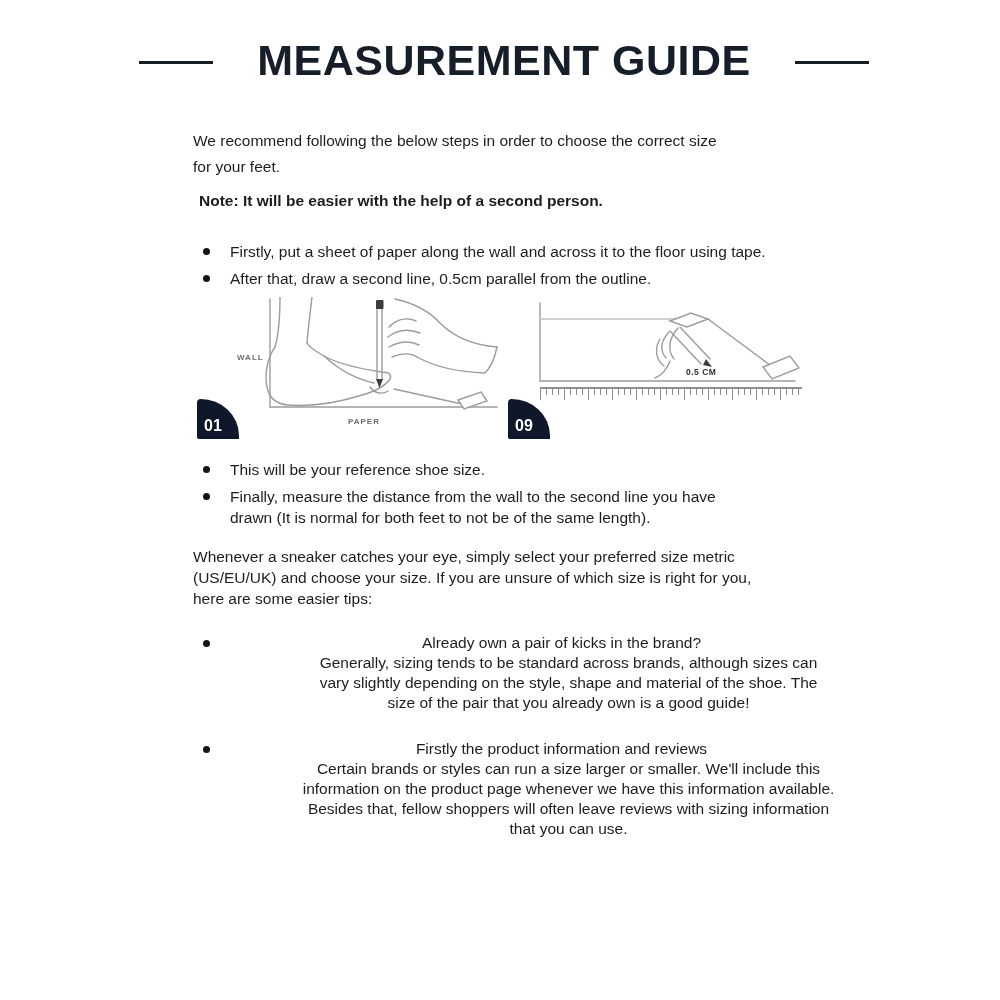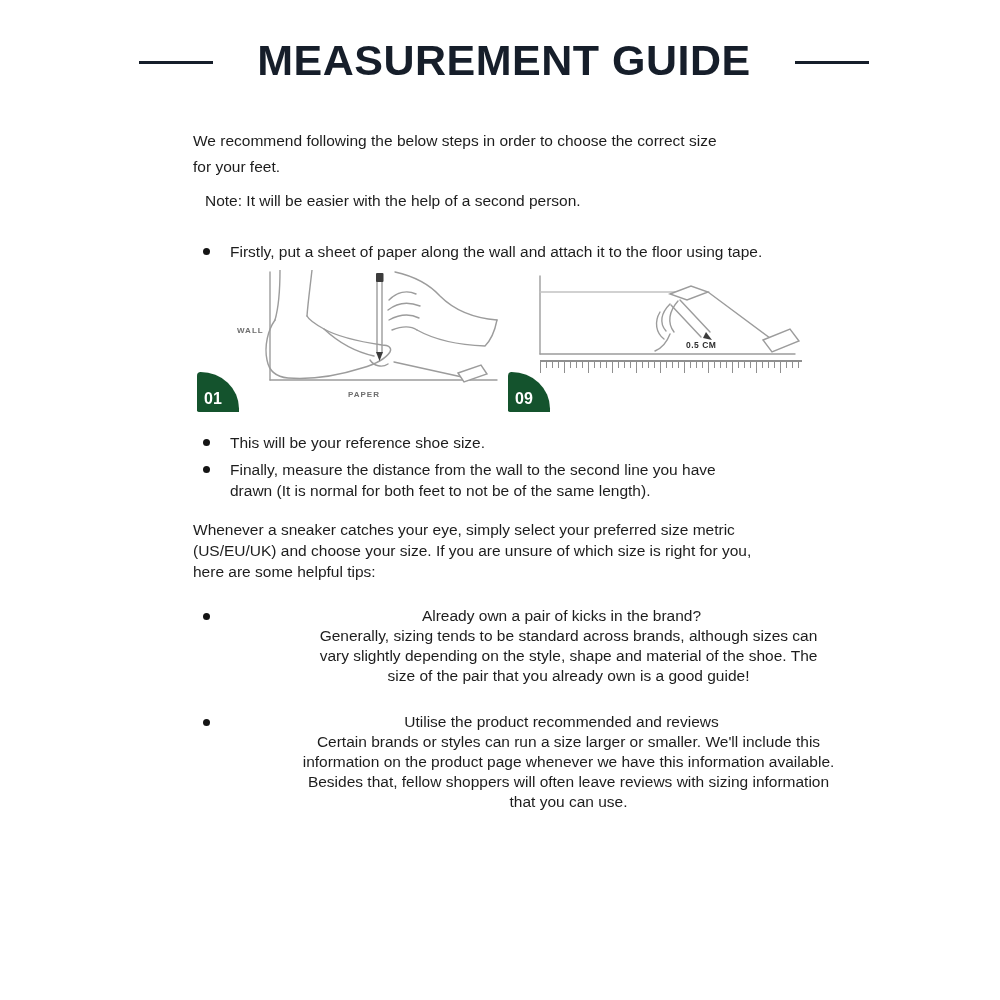--- a/index.html
+++ b/index.html
@@ -13,21 +13,21 @@
   }
   .title {
     font-size:43px; font-weight:900; letter-spacing:0.5px; color:#161e2a;
     white-space:nowrap;
   }
   .rule { width:74px; height:3px; background:#161e2a; margin-top:4px; }
 
   .content { position:absolute; top:128px; left:193px; width:700px; font-size:15.5px; }
 
   .para { margin:0; line-height:26px; white-space:pre-line; }
-  .note { margin:8px 0 0 12px; line-height:26px; white-space:pre-line; }
+  .note { margin:8px 0 0 6px; line-height:26px; white-space:pre-line;font-weight:bold; }
 
   ul.blist { list-style:none; margin:0; padding:0; }
   ul.blist li { position:relative; padding-left:37px; line-height:21px; margin-bottom:6px; }
   ul.blist li .dot {
     position:absolute; left:10px; top:7px; width:7px; height:7px;
     border-radius:50%; background:#141414;
   }
   .txt { white-space:pre-line; }
 
   .steps { margin-top:27px !important; }
@@ -37,21 +37,21 @@
   ul.tips li { line-height:20px; margin-bottom:26px;text-align:center; }
   .tip-heading { white-space:pre-line; }
   .tip-body { white-space:pre-line;margin-left:14px; }
 
   .figures { position:relative; margin-top:8px; height:148px; }
   .fig-svg { position:absolute; top:0; }
   .fig1-svg { left:44px; }
   .fig2-svg { left:327px; }
   .badge {
     position:absolute; top:102px; width:42px; height:40px;
-    background:#14532d; border-radius:4px 100% 0 2px;
+    background:#0f172a; border-radius:4px 100% 0 2px;
     color:#ffffff; font-weight:700; font-size:16px;
     display:flex; align-items:flex-end; padding:0 0 4px 7px; box-sizing:border-box;
     z-index:2;
   }
   .badge1 { left:4px; }
   .badge2 { left:315px; }
   .ruler {
     position:absolute; left:347px; top:90px; width:262px; height:11px;
     border-top:2px solid #8f8f8f;
     background-image:
@@ -77,21 +77,25 @@
 
 <div class="content">
 
   <p class="para">We recommend following the below steps in order to choose the correct size
 for your feet.</p>
   <p class="note">Note: It will be easier with the help of a second person.</p>
 
   <ul class="blist steps">
     <li>
       <span class="dot"></span>
-      <span class="txt">Firstly, put a sheet of paper along the wall and attach it to the floor using tape.</span>
+      <span class="txt">Firstly, put a sheet of paper along the wall and across it to the floor using tape.</span>
+    </li>
+    <li>
+      <span class="dot"></span>
+      <span class="txt">After that, draw a second line, 0.5cm parallel from the outline.</span>
     </li>
   </ul>
 
   <div class="figures">
 
     <div class="badge badge1">01</div>
 
     <svg class="fig-svg fig1-svg" width="266" height="135" viewBox="0 0 266 135">
       <text x="0" y="63">WALL</text>
       <g transform="translate(6,0)" stroke="#9c9c9c" stroke-width="1.4" fill="none" stroke-linecap="round">
@@ -150,33 +154,33 @@
     </li>
     <li>
       <span class="dot"></span>
       <span class="txt">Finally, measure the distance from the wall to the second line you have
 drawn (It is normal for both feet to not be of the same length).</span>
     </li>
   </ul>
 
   <p class="tips-intro">Whenever a sneaker catches your eye, simply select your preferred size metric
 (US/EU/UK) and choose your size. If you are unsure of which size is right for you,
-here are some helpful tips:</p>
+here are some easier tips:</p>
 
   <ul class="blist tips">
     <li>
       <span class="dot"></span>
       <div class="tip-heading">Already own a pair of kicks in the brand?</div>
       <div class="tip-body">Generally, sizing tends to be standard across brands, although sizes can
 vary slightly depending on the style, shape and material of the shoe. The
 size of the pair that you already own is a good guide!</div>
     </li>
     <li>
       <span class="dot"></span>
-      <div class="tip-heading">Utilise the product recommended and reviews</div>
+      <div class="tip-heading">Firstly the product information and reviews</div>
       <div class="tip-body">Certain brands or styles can run a size larger or smaller. We'll include this
 information on the product page whenever we have this information available.
 Besides that, fellow shoppers will often leave reviews with sizing information
 that you can use.</div>
     </li>
   </ul>
 
 </div>
 
 </body></html>

